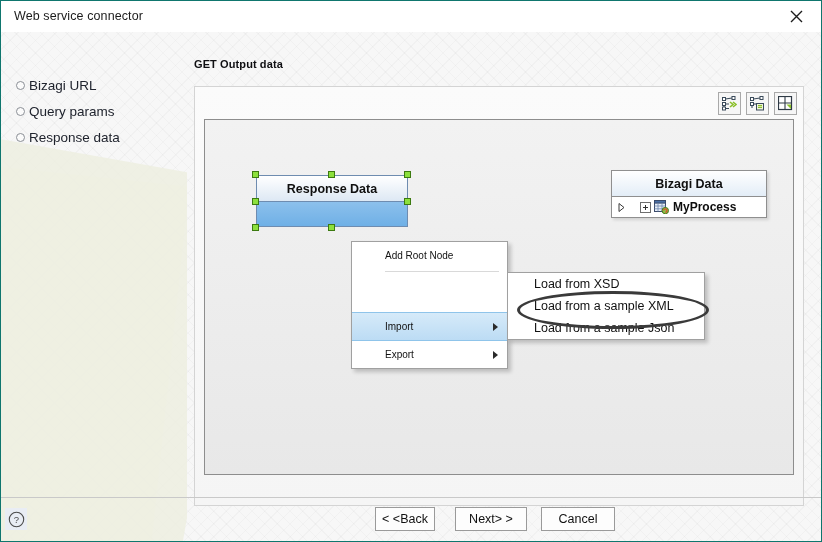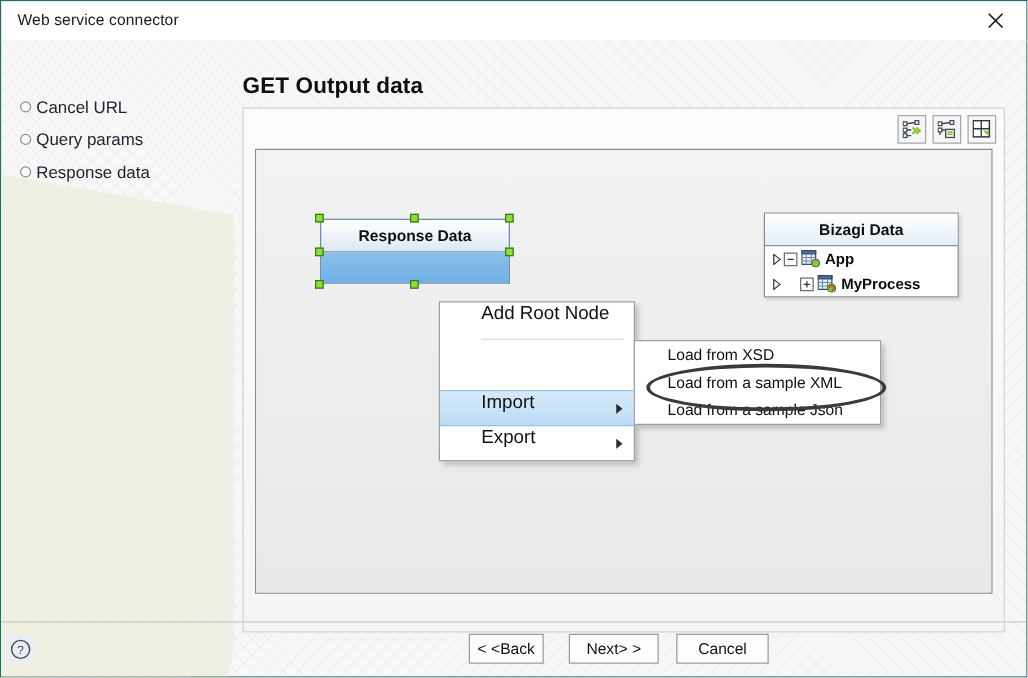--- a/index.html
+++ b/index.html
@@ -61,21 +61,21 @@
   .step-bullet{
     position:absolute;left:15px;top:50%;margin-top:-4px;
     width:7px;height:7px;border-radius:50%;
     border:1.4px solid #8b8f96;background:#fbfbfb;
   }
 
   
   .main{position:absolute;left:186px;top:0;width:634px;height:509px;}
   .page-title{
     position:absolute;left:7px;top:26px;
-    font-size:18px;font-weight:bold;color:#0f0f12;letter-spacing:.1px;
+    font-size:11px;font-weight:bold;color:#0f0f12;letter-spacing:.1px;
   }
 
   .outer-panel{
     position:absolute;left:7px;top:54px;width:610px;height:420px;
     background:linear-gradient(#fbfbfb,#f5f5f5);
     border:1px solid #d4d4d4;box-sizing:border-box;
   }
   .toolbar{
     position:absolute;right:6px;top:5px;display:flex;gap:5px;
   }
@@ -150,22 +150,22 @@
   .tree-icon{width:15px;height:14px;flex:0 0 15px;margin-right:4px;}
   .tree-label{font-size:12px;font-weight:bold;color:#0d0d0d;}
 
   
   .ctx{
     position:absolute;left:350px;top:209px;width:157px;
     background:#ffffff;border:1px solid #a0a0a0;box-sizing:border-box;
     box-shadow:3px 3px 4px rgba(0,0,0,.20);
   }
   .ctx-item{
-    height:27px;display:flex;position:relative;
-    padding-left:33px;cursor:default;font-size:15px;color:#111;
+    height:27px;display:flex;align-items:center;position:relative;
+    padding-left:33px;cursor:default;font-size:10px;color:#111;
   }
   .ctx-item.selected{
     background:linear-gradient(#d6eaf9,#bcdcf4);
     border-top:1px solid #8fc4ea;border-bottom:1px solid #8fc4ea;margin-top:40px;
   }
   .ctx-sep{height:1px;background:#d9d9d9;margin:2px 8px 2px 33px;}
   .ctx-arrow{
     position:absolute;right:9px;top:50%;margin-top:-4px;
     width:0;height:0;border-left:5px solid #2a2a2a;
     border-top:4px solid transparent;border-bottom:4px solid transparent;
@@ -222,21 +222,21 @@
   </div>
 
   <div class="content">
 
     <div class="sidebar">
       <div class="wedge2"></div>
       <div class="wedge"></div>
       <div class="steps" style="top:40px">
         <div class="step">
           <span class="step-bullet"></span>
-          <span class="step-label">Cancel URL</span>
+          <span class="step-label">Bizagi URL</span>
         </div>
         <div class="step">
           <span class="step-bullet"></span>
           <span class="step-label">Query params</span>
         </div>
         <div class="step">
           <span class="step-bullet"></span>
           <span class="step-label">Response data</span>
         </div>
       </div>
@@ -297,37 +297,20 @@
               <span class="handle" style="left:148px;top:23px"></span>
               <span class="handle" style="left:-4px;top:49px"></span>
               <span class="handle" style="left:72px;top:49px"></span>
             </div>
 
             <div class="bizagi">
               <div class="bizagi-header">
                 <span class="bizagi-header-text">Bizagi Data</span>
               </div>
 
-              <div class="tree-row">
-                <span class="tri">
-                  <svg width="7" height="9" viewBox="0 0 7 9">
-                      <path d="M1,0.5 L6,4.5 L1,8.5 z" fill="none" stroke="#3a3a3a" stroke-width="1"></path>
-                    </svg>
-                </span>
-                <span class="pm"></span>
-                <span class="tree-icon">
-                  <svg width="15" height="14" viewBox="0 0 15 14">
-                    <rect x="0.5" y="0.5" width="11" height="11" fill="#e8eef7" stroke="#3a4a6a"></rect>
-                    <rect x="0.5" y="0.5" width="11" height="2.6" fill="#4a6fa5" stroke="#3a4a6a"></rect>
-                    <path d="M4,3.1 L4,11.5 M8,3.1 L8,11.5 M0.5,6 L11.5,6 M0.5,8.8 L11.5,8.8" stroke="#6d86ae" stroke-width=".8"></path>
-                    <circle cx="11.6" cy="10.5" r="3" fill="#8bc34a" stroke="#4a7a18"></circle>
-                  </svg>
-                </span>
-                <span class="tree-label">App</span>
-              </div>
 
               <div class="tree-row">
                 <span class="tri">
                   <svg width="7" height="9" viewBox="0 0 7 9">
                       <path d="M1,0.5 L6,4.5 L1,8.5 z" fill="none" stroke="#3a3a3a" stroke-width="1"></path>
                     </svg>
                 </span>
                 <span style="width:13px;flex:0 0 13px"></span>
                 <span class="pm plus"></span>
                 <span class="tree-icon">

